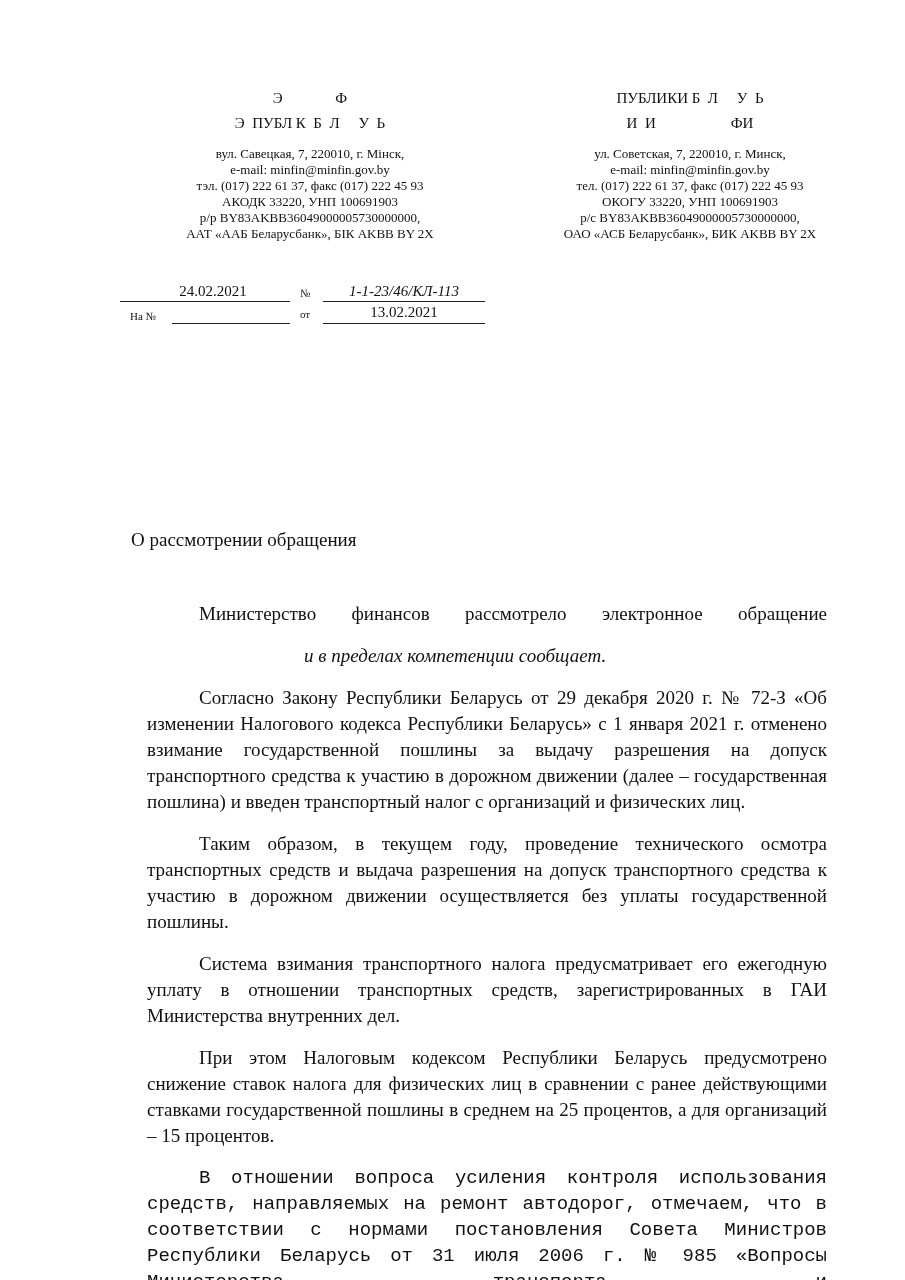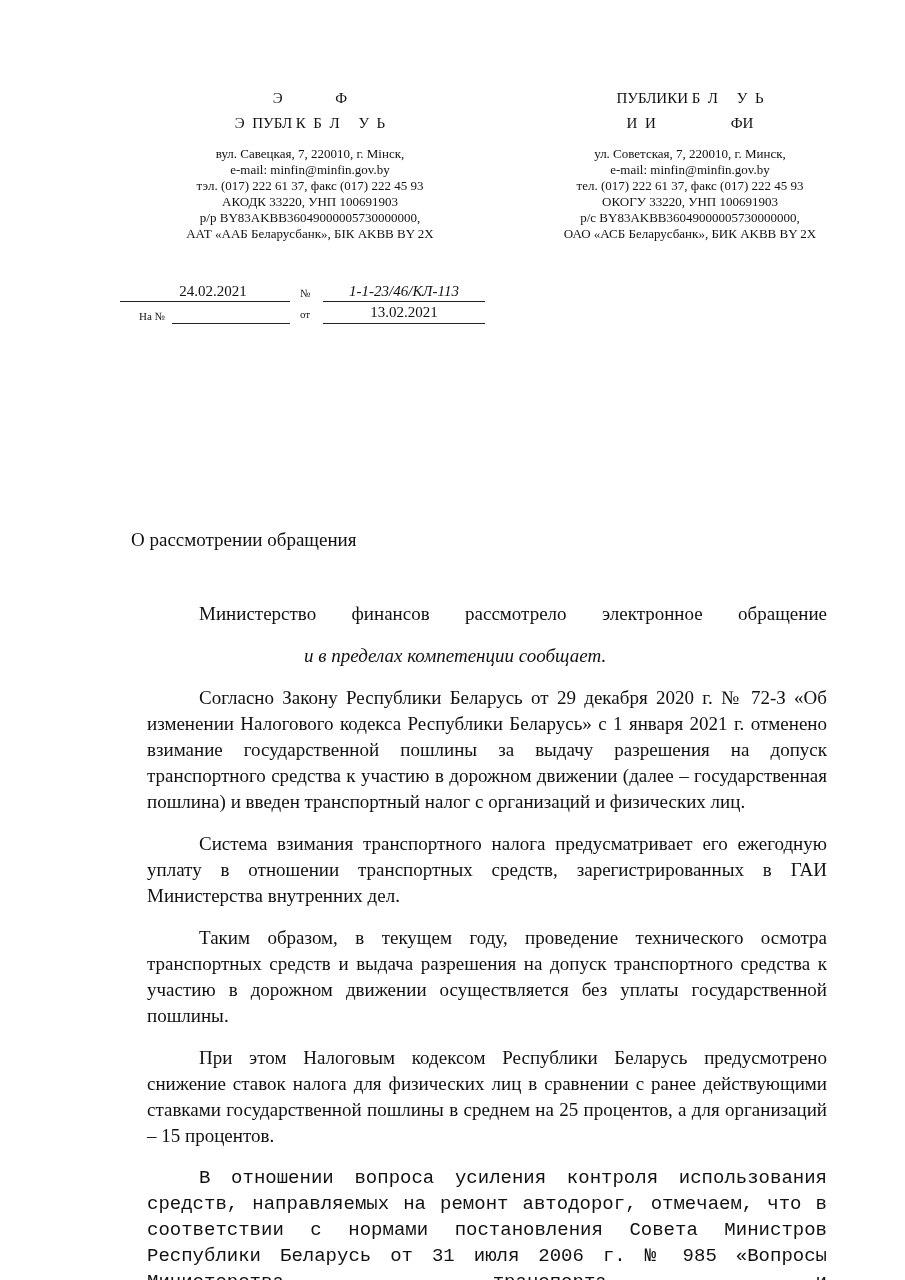--- a/index.html
+++ b/index.html
@@ -56,32 +56,32 @@
 </div>
 
 <div>
   <div class="reg-val" style="left:128px; top:283px; width:170px;">24.02.2021</div>
   <div class="reg-line" style="left:120px; top:301px; width:170px;"></div>
 
   <div class="reg-lbl" style="left:300px; top:287px;">№</div>
   <div class="reg-val" style="left:323px; top:283px; width:162px;font-style:italic;">1-1-23/46/КЛ-113</div>
   <div class="reg-line" style="left:323px; top:301px; width:162px;"></div>
 
-  <div class="reg-lbl" style="left:130px; top:310px;margin-left:9px;">На №</div>
+  <div class="reg-lbl" style="left:130px; top:310px;">На №</div>
   <div class="reg-val" style="left:172px; top:305px; width:118px;"></div>
   <div class="reg-line" style="left:172px; top:323px; width:118px;"></div>
 
   <div class="reg-lbl" style="left:300px; top:308px;">от</div>
   <div class="reg-val" style="left:323px; top:304px; width:162px;">13.02.2021</div>
   <div class="reg-line" style="left:323px; top:323px; width:162px;"></div>
 </div>
 
 <div class="subject">О рассмотрении обращения</div>
 
 <div class="body-text">
   <p style="text-align-last: justify;">Министерство финансов рассмотрело электронное обращение</p>
   <p class="first-cont">и в пределах компетенции сообщает.</p>
   <p>Согласно Закону Республики Беларусь от 29 декабря 2020 г. № 72-З «Об изменении Налогового кодекса Республики Беларусь» с 1 января 2021 г. отменено взимание государственной пошлины за выдачу разрешения на допуск транспортного средства к участию в дорожном движении (далее – государственная пошлина) и введен транспортный налог с организаций и физических лиц.</p>
+  <p>Таким образом, в текущем году, проведение технического осмотра транспортных средств и выдача разрешения на допуск транспортного средства к участию в дорожном движении осуществляется без уплаты государственной пошлины.</p>
   <p>Система взимания транспортного налога предусматривает его ежегодную уплату в отношении транспортных средств, зарегистрированных в ГАИ Министерства внутренних дел.</p>
-  <p>Таким образом, в текущем году, проведение технического осмотра транспортных средств и выдача разрешения на допуск транспортного средства к участию в дорожном движении осуществляется без уплаты государственной пошлины.</p>
   <p>При этом Налоговым кодексом Республики Беларусь предусмотрено снижение ставок налога для физических лиц в сравнении с ранее действующими ставками государственной пошлины в среднем на 25 процентов, а для организаций – 15 процентов.</p>
   <p style="text-align-last: justify; font-family: Liberation Mono, monospace;">В отношении вопроса усиления контроля использования средств, направляемых на ремонт автодорог, отмечаем, что в соответствии с нормами постановления Совета Министров Республики Беларусь от 31 июля 2006 г. № 985 «Вопросы Министерства транспорта и</p>
 </div>
 
 </body></html>

